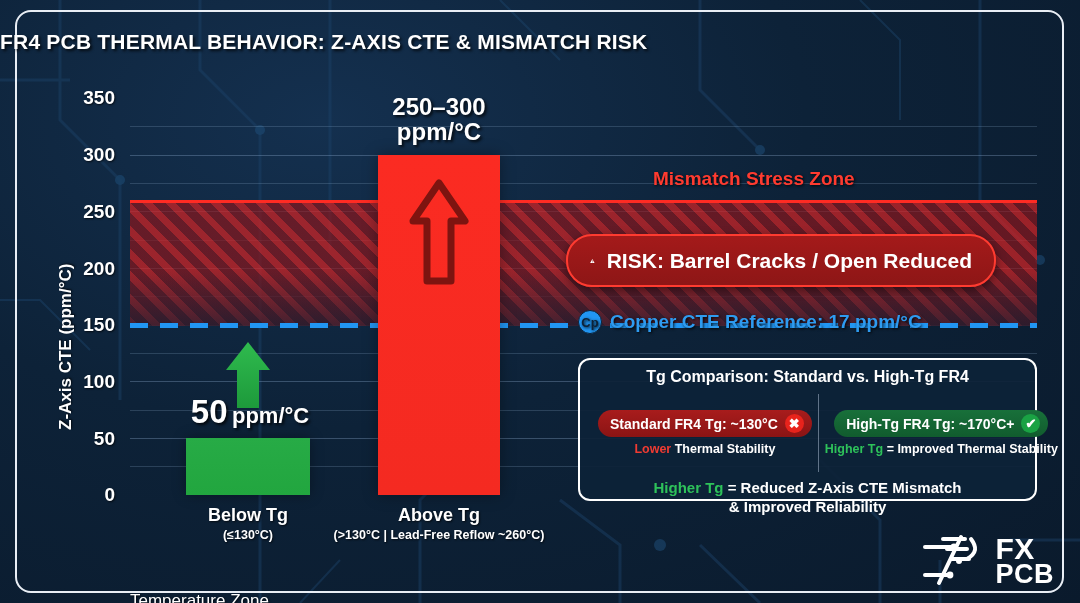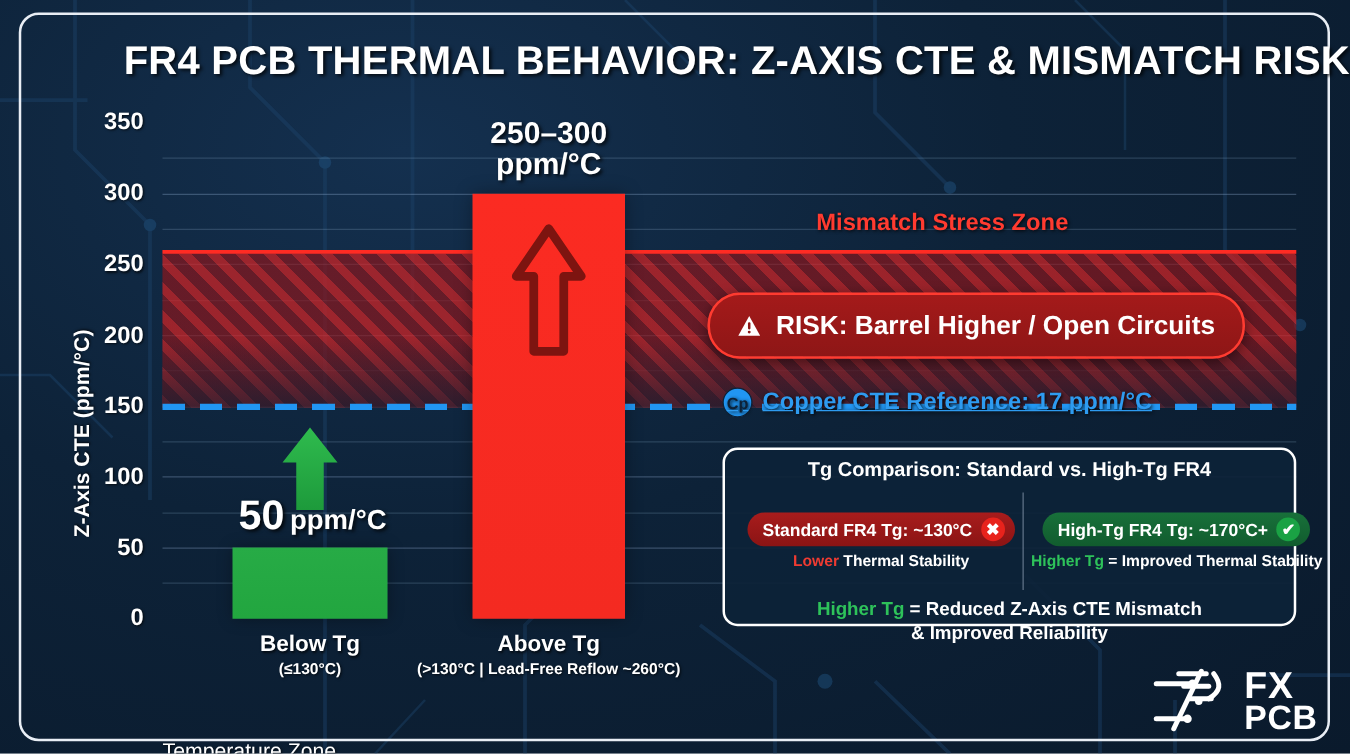--- a/index.html
+++ b/index.html
@@ -26,23 +26,23 @@
     left: 15px; top: 10px; right: 16px; bottom: 10px;
     border: 2px solid #e9eef5;
     border-radius: 16px;
     pointer-events: none;
   }
 
   
   .title {
     position: absolute;
     left: 0; right: 0; top: 30px;
-    text-align: right;
+    text-align: left;
     color: #ffffff;
-    font-size: 32px;
+    font-size: 21px;
     font-weight: bold;
     letter-spacing: .2px;
     text-shadow: 2px 2px 3px rgba(0,0,0,.75);
   }
 
   
   
   .plot {
     position: absolute;
     left: 130px; top: 98px;
@@ -322,32 +322,32 @@
     <span class="val-unit">ppm/°C</span>
   </div>
 
   <div class="val-label" style="left:311px; top:94px; width:256px; line-height:1.05;">
     <div class="val-big" style="font-size:24px;">250–300</div>
     <div class="val-unit" style="font-size:24px;">ppm/°C</div>
   </div>
 
   <div class="zone-label" style="left:653px; top:168px;">Mismatch Stress Zone</div>
 
-  <div class="copper-label" style="left:578px; top:310px;text-decoration:underline;">
+  <div class="copper-label" style="left:578px; top:310px;">
     <span class="cp-badge">Cp</span>
     <span>Copper CTE Reference: 17 ppm/°C</span>
   </div>
 
   <div class="risk-banner">
     <svg width="30" height="28" viewBox="0 0 30 28">
       <path d="M15 1 L29 26 L1 26 Z" fill="#ffffff"></path>
       <rect x="13.4" y="9" width="3.2" height="9" rx="1.4" fill="#8e1616"></rect>
       <circle cx="15" cy="21.5" r="1.9" fill="#8e1616"></circle>
     </svg>
-    <span class="risk-text">RISK: Barrel Higher / Open Circuits</span>
+    <span class="risk-text">RISK: Barrel Cracks / Open Reduced</span>
   </div>
 
   <div class="cmp-box">
     <div class="cmp-title">Tg Comparison: Standard vs. High-Tg FR4</div>
     <div class="cmp-cols">
       <div class="cmp-col left">
         <span class="pill bad">
           <span>Standard FR4 Tg: ~130°C</span>
           <span class="badge x">✖</span>
         </span>

